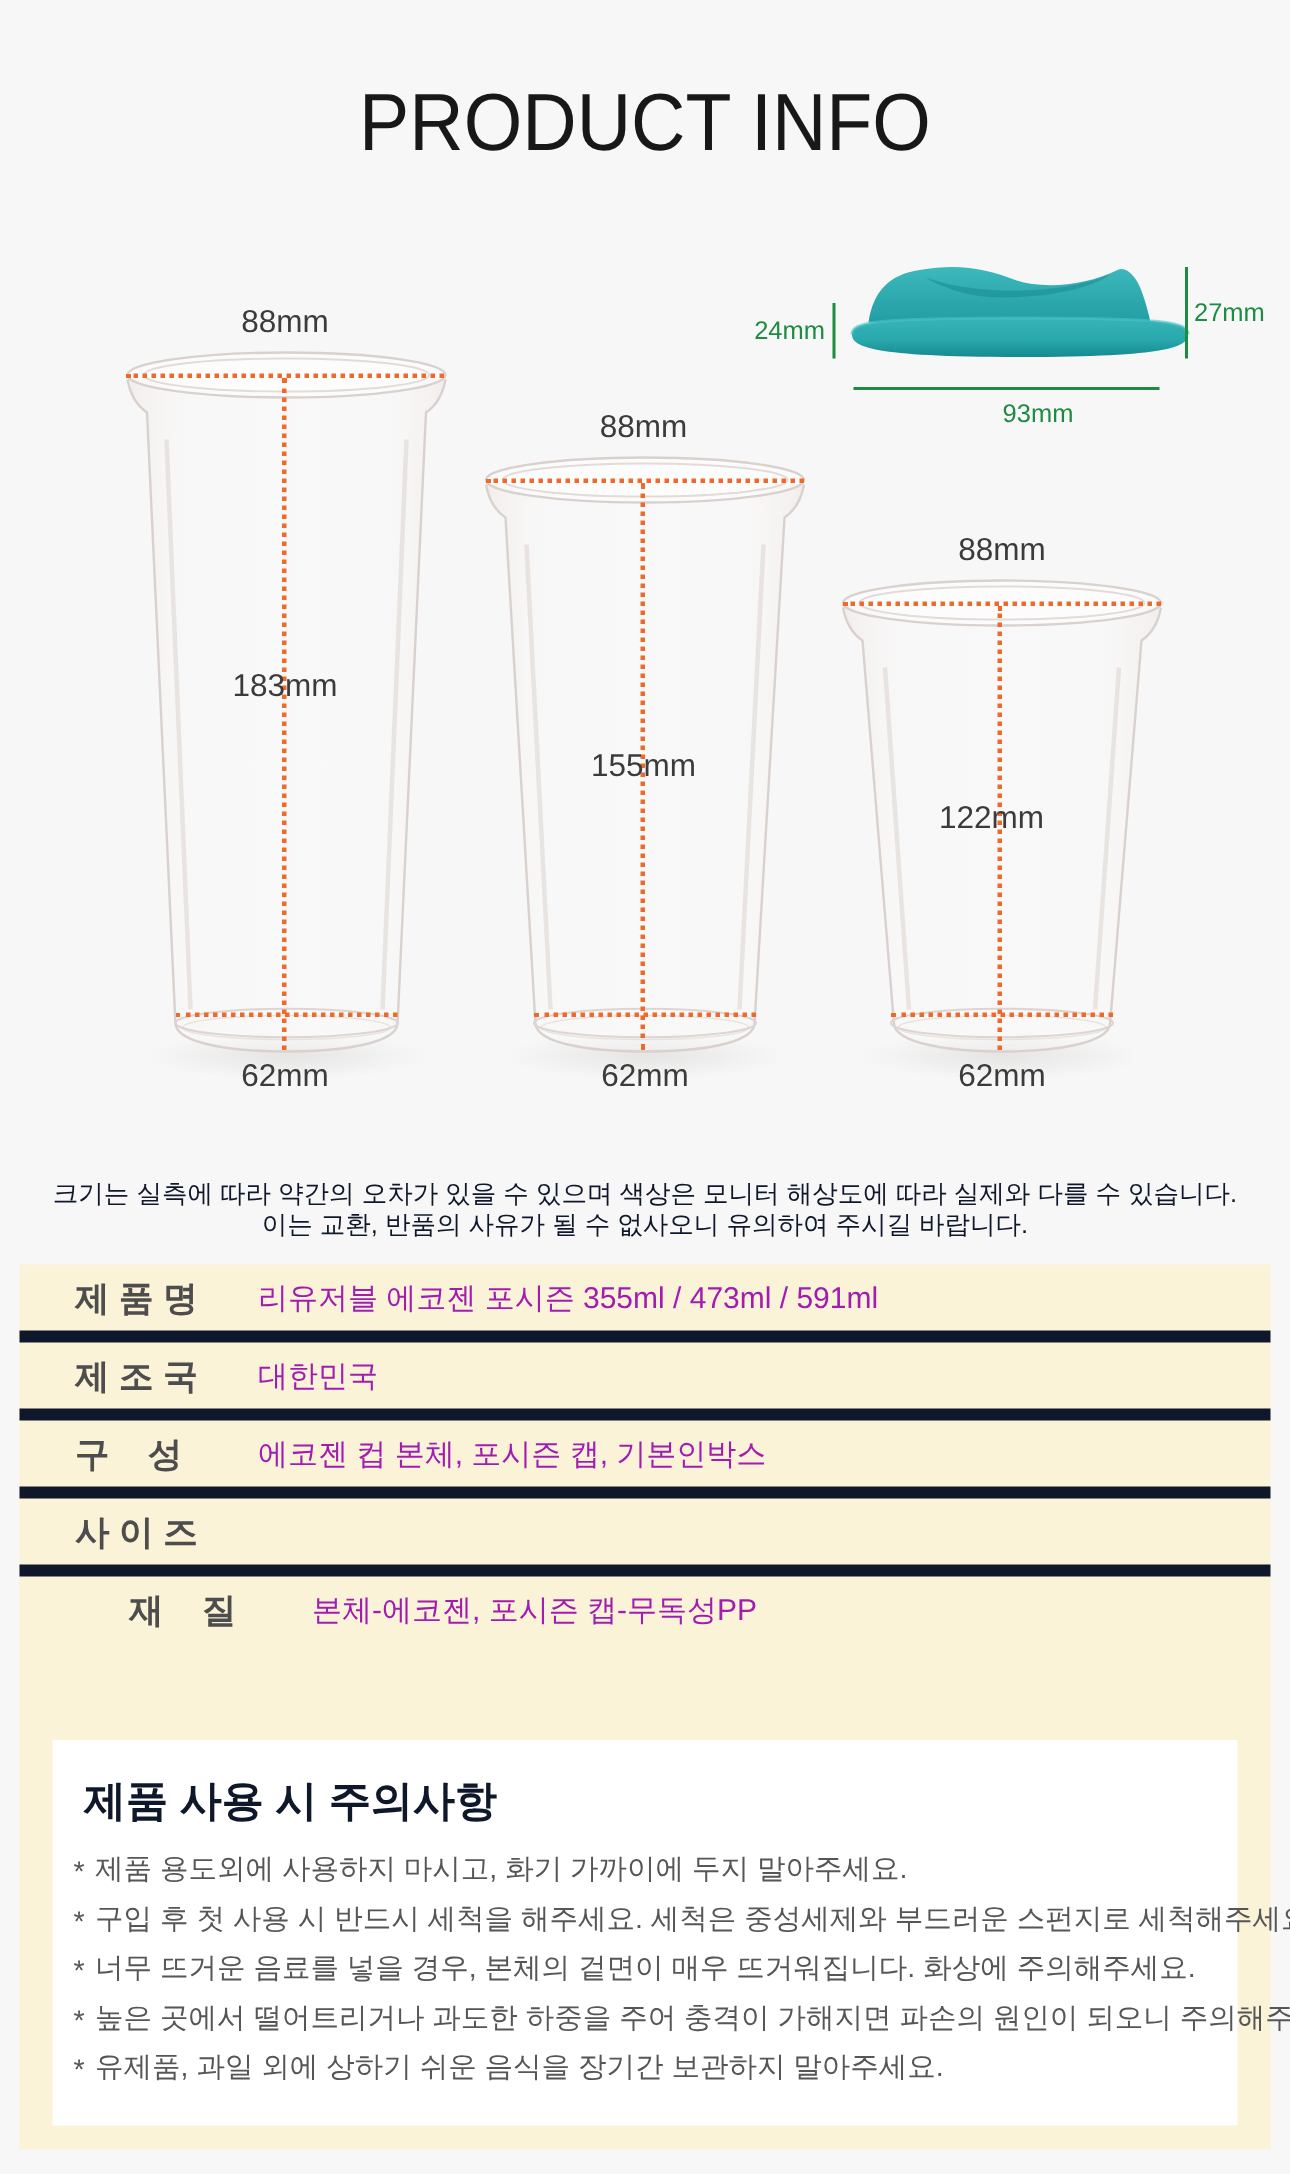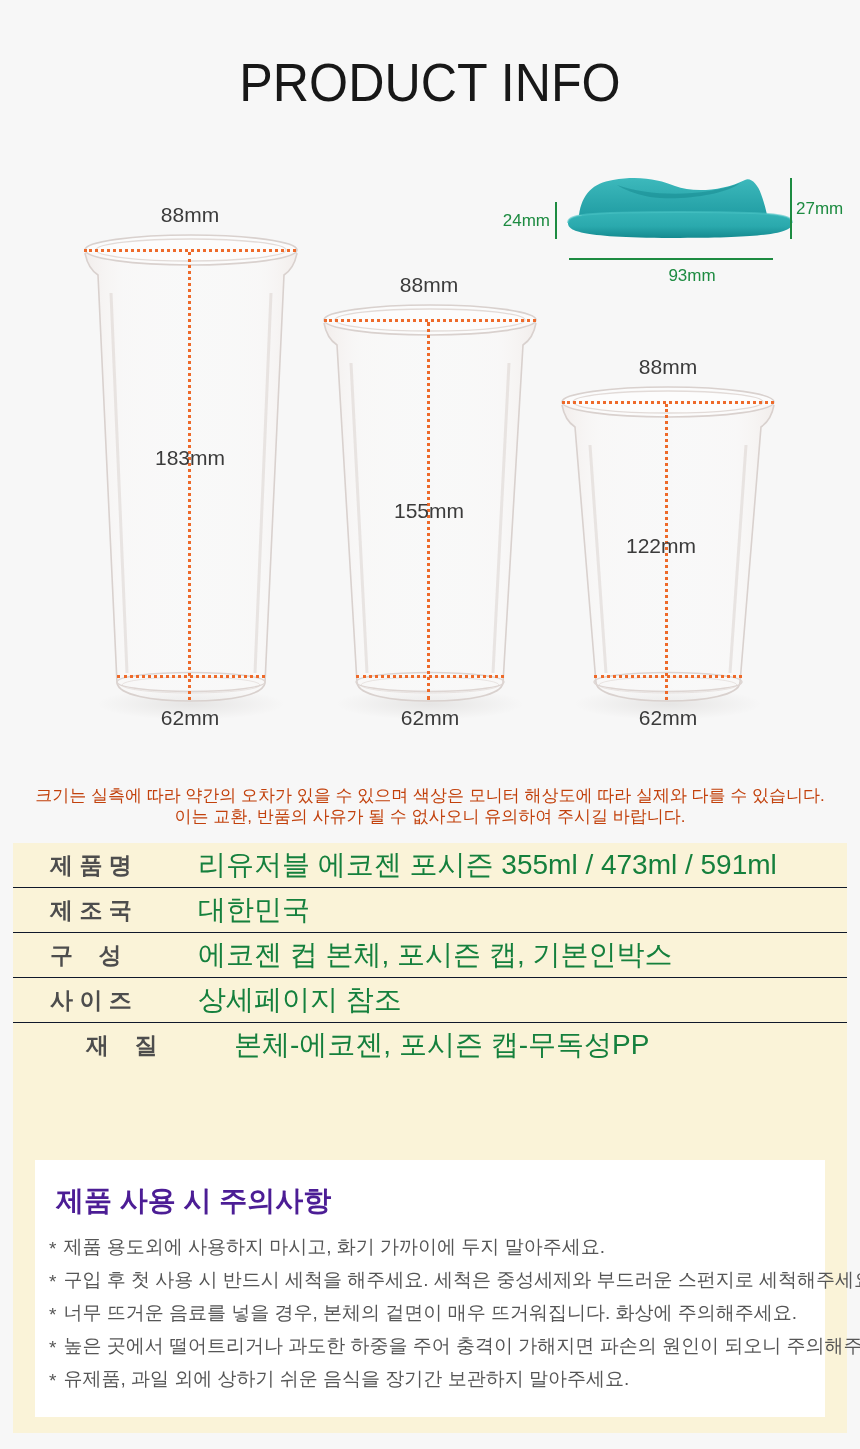--- a/index.html
+++ b/index.html
@@ -19,34 +19,34 @@
 
   .green-line{position:absolute;background:#1d8b41;}
   .green-label{position:absolute;font-size:17px;color:#1d8b41;}
 
   .cup-shadow{position:absolute;width:190px;height:32px;
       background:radial-gradient(ellipse at center, rgba(80,70,62,.10) 0%, rgba(80,70,62,0) 70%);}
 
   .cup-svg,.lid-svg{position:absolute;}
 
   
-  .disclaimer{position:absolute;left:0;width:860px;text-align:center;color:#c2410c;
+  .disclaimer{position:absolute;left:0;width:860px;text-align:center;color:#0f172a;
       font-size:17px;line-height:21px;margin:0;}
 
   
   .cream-panel{position:absolute;left:13px;top:843px;width:834px;height:590px;background:#faf3d8;}
   .spec-rows{position:absolute;left:13px;top:843px;width:834px;}
-  .spec-row{display:flex;align-items:center;height:44px;border-bottom:1px solid #0f172a;}
+  .spec-row{display:flex;align-items:center;height:44px;border-bottom:8px solid #0f172a;}
   .spec-row:last-child{border-bottom:none;padding-left:36px;}
   .spec-label{margin-left:37px;width:122px;font-size:23px;font-weight:bold;color:#4d4d4d;white-space:pre;}
-  .spec-value{margin-left:26px;font-size:28px;color:#15803d;white-space:pre;}
+  .spec-value{font-size:20px;color:#a21caf;white-space:pre;}
 
   
   .warning-box{position:absolute;left:35px;top:1160px;width:790px;height:257px;background:#ffffff;}
-  .warning-title{position:absolute;left:21px;top:22px;margin:0;font-size:28px;font-weight:bold;color:#4c1d95;}
+  .warning-title{position:absolute;left:21px;top:22px;margin:0;font-size:28px;font-weight:bold;color:#0f172a;}
   .warning-list{position:absolute;left:14px;top:70px;margin:0;padding:0;list-style:none;}
   .warning-item{font-size:19px;line-height:33px;color:#565656;white-space:pre;}
   .star{display:inline-block;margin-right:7px;position:relative;top:2px;color:#565656;}
 </style>
 </head>
 <body>
 
 <div class="page">
 
   <h1 class="title">PRODUCT INFO</h1>
@@ -149,21 +149,20 @@
     <div class="spec-row">
       <span class="spec-label">제 조 국</span>
       <span class="spec-value">대한민국</span>
     </div>
     <div class="spec-row">
       <span class="spec-label">구    성</span>
       <span class="spec-value">에코젠 컵 본체, 포시즌 캡, 기본인박스</span>
     </div>
     <div class="spec-row">
       <span class="spec-label">사 이 즈</span>
-      <span class="spec-value">상세페이지 참조</span>
     </div>
     <div class="spec-row">
       <span class="spec-label">재    질</span>
       <span class="spec-value">본체-에코젠, 포시즌 캡-무독성PP</span>
     </div>
   </div>
 
   <div class="warning-box">
     <h2 class="warning-title">제품 사용 시 주의사항</h2>
     <ul class="warning-list">

